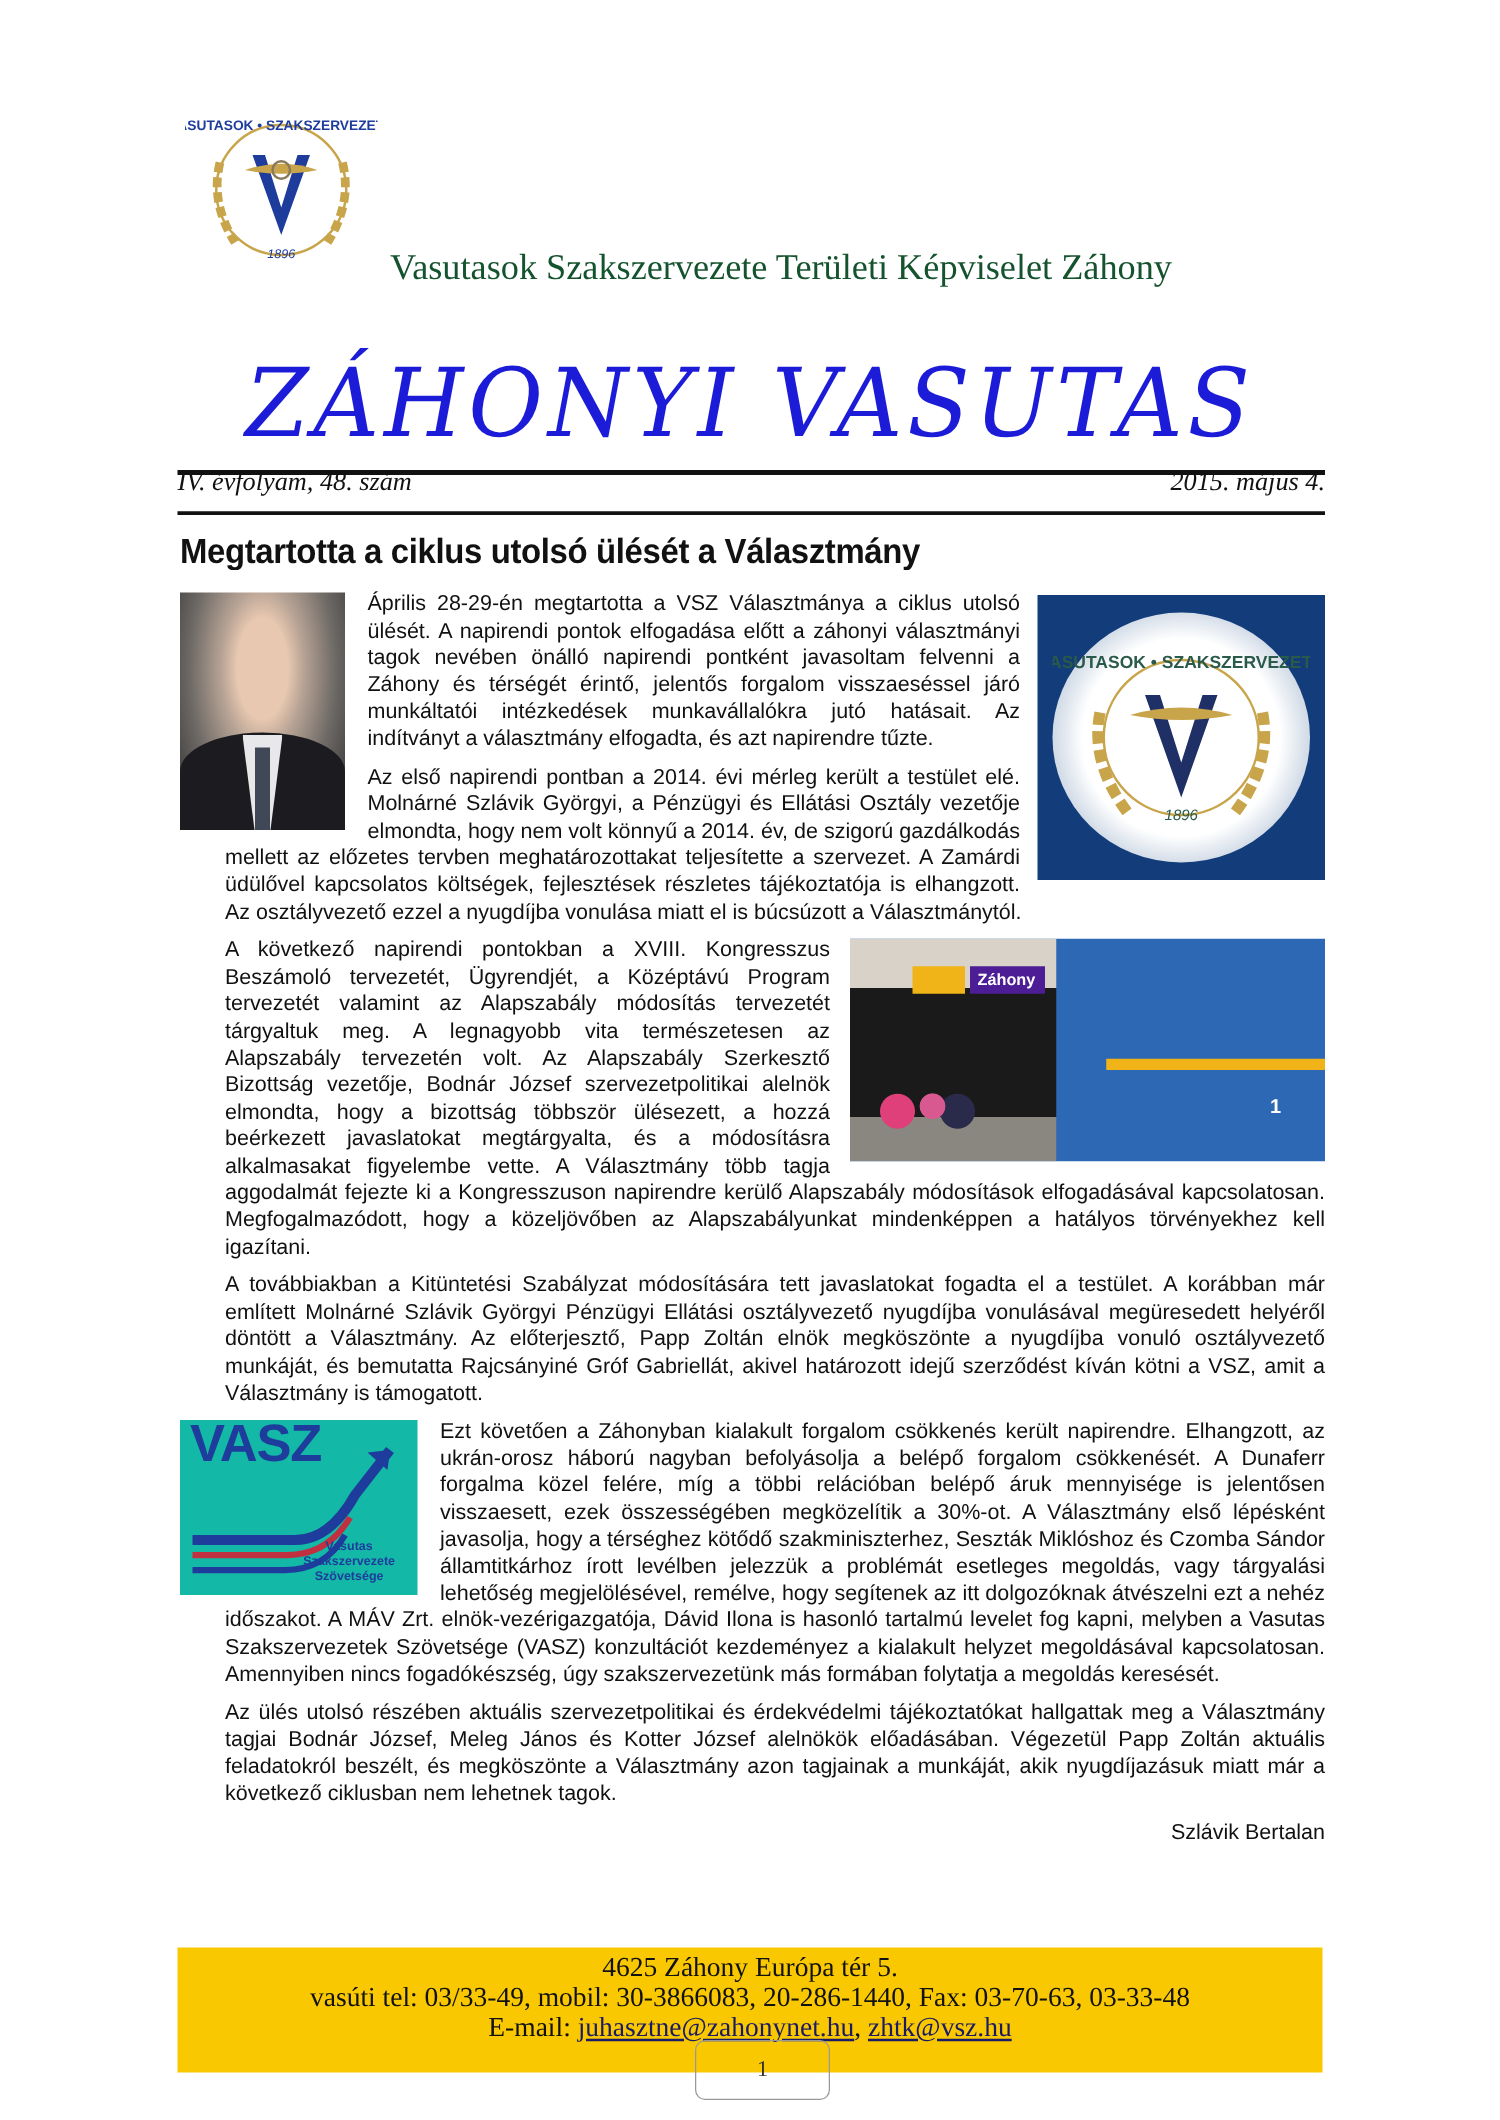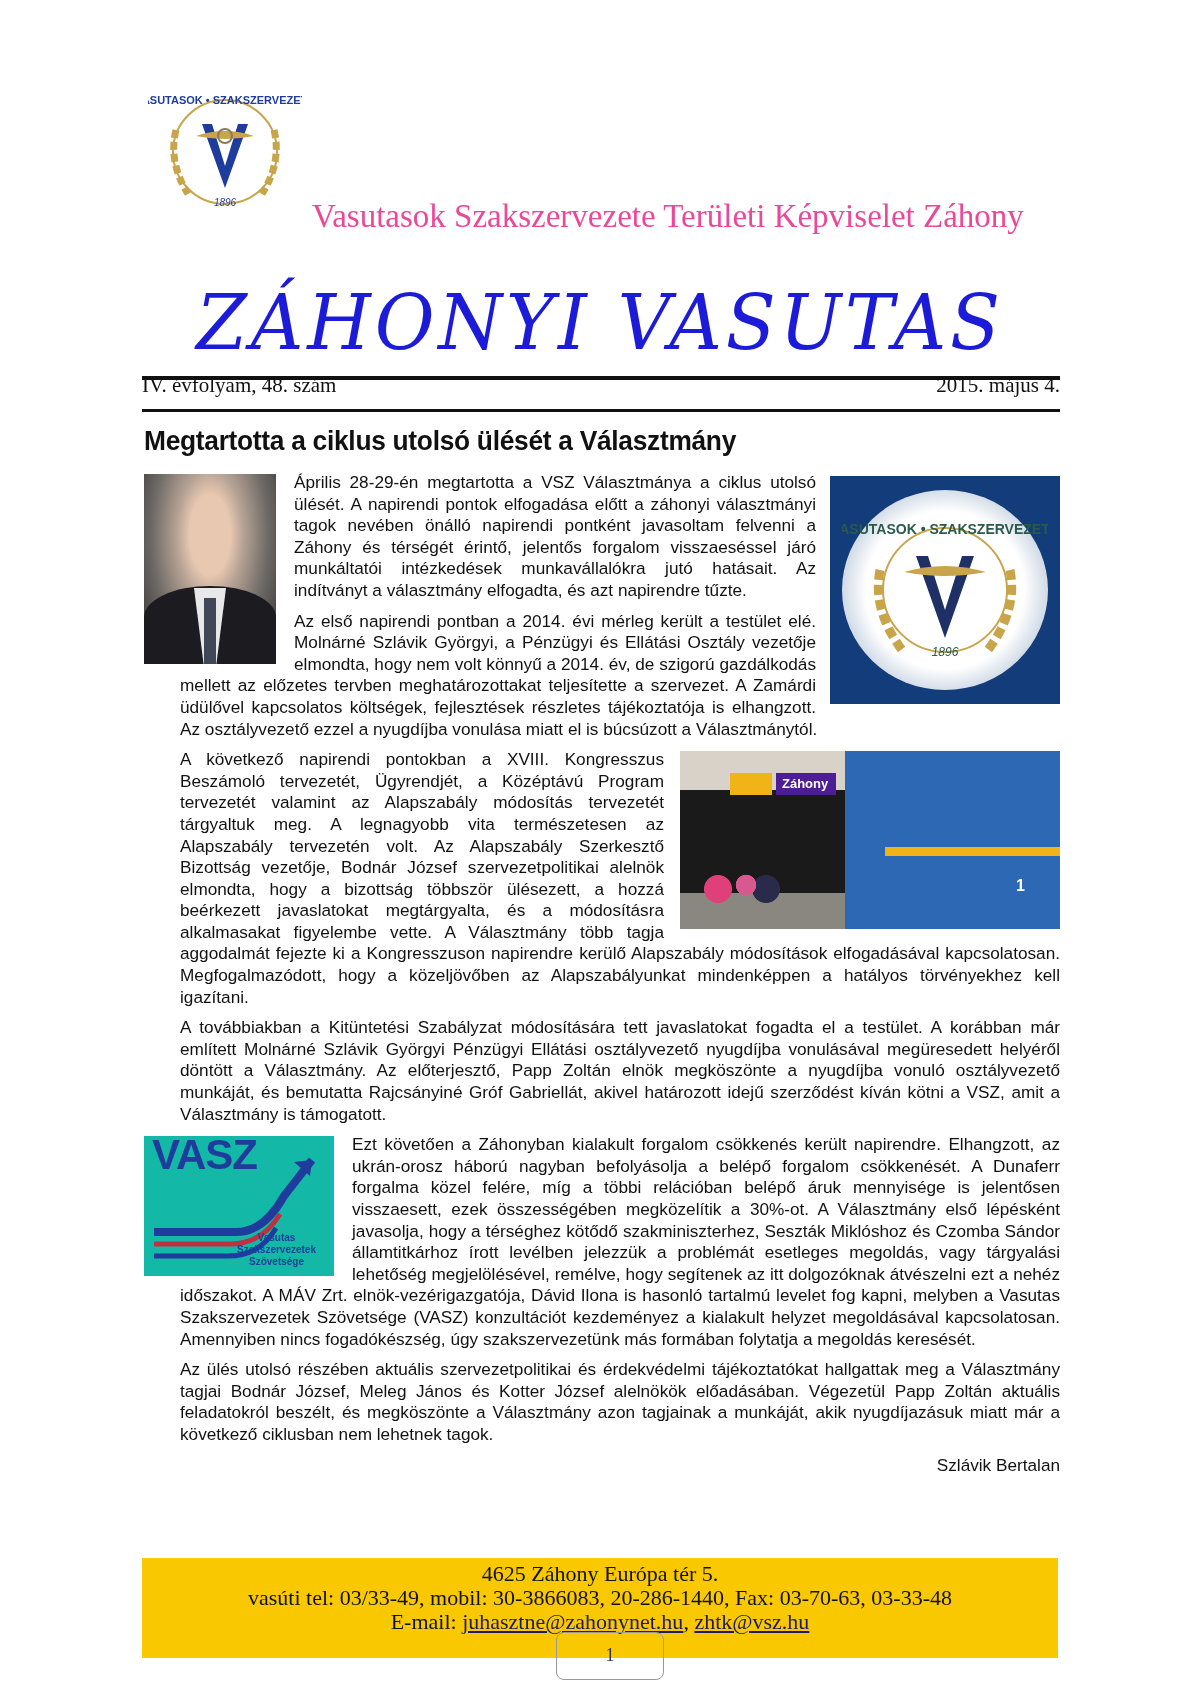--- a/index.html
+++ b/index.html
@@ -1,26 +1,26 @@
 <!DOCTYPE html>
 <html><head>
 <meta charset="utf-8">
 <style>
   * { box-sizing: border-box; margin: 0; padding: 0; }
   html, body { width: 1200px; height: 1696px; background: #ffffff; }
   body { position: relative; overflow: hidden; font-family: "Liberation Sans", sans-serif; color: #111; }
 
   .logo-top { position: absolute; left: 148px; top: 82px; width: 154px; height: 140px; }
-  .org-line { position: absolute; left: 312px; top: 198px; font-family: "Liberation Serif", serif; font-size: 33px; color: #ec4899; white-space: nowrap; }
+  .org-line { position: absolute; left: 312px; top: 198px; font-family: "Liberation Serif", serif; font-size: 29px; color: #14532d; white-space: nowrap; }
 
   .masthead { position: absolute; left: 140px; top: 278px; width: 920px; text-align: center;
     font-family: "DejaVu Serif", serif; font-style: italic; font-size: 76px; letter-spacing: 4px; color: #1c1cd8; font-weight: normal; transform: scaleX(0.96); }
 
   .rule-top { position: absolute; left: 142px; top: 376px; width: 918px; height: 4px; background: #111; }
-  .issue-row { position: absolute; left: 142px; top: 372px; width: 918px; height: 26px; font-family: "Liberation Serif", serif; font-size: 21px; display: flex; justify-content: space-between; align-items: center; }
+  .issue-row { position: absolute; left: 142px; top: 372px; width: 918px; height: 26px; font-family: "Liberation Serif", serif; font-size: 21px; display: flex; justify-content: space-between; align-items: center; font-style: italic; }
   .rule-bottom { position: absolute; left: 142px; top: 409px; width: 918px; height: 3px; background: #111; }
 
   .headline { position: absolute; left: 144px; top: 425px; font-family: "Liberation Sans", sans-serif; font-weight: bold; font-size: 28px; letter-spacing: -0.3px; transform: scaleX(0.94); transform-origin: left; white-space: nowrap; }
 
   .article { position: absolute; left: 144px; top: 472px; width: 916px; font-size: 17.2px; line-height: 21.6px; text-align: justify; }
   .article p { margin-bottom: 9px; margin-left: 36px; }
   .fig { background: #ccc; }
   .fl { float: left; }
   .fr { float: right; }
 
@@ -112,21 +112,21 @@
   <div class="fig fl vasz-logo">
     <svg style="position:absolute;left:0;top:0" width="190" height="140" viewBox="0 0 190 140">
       <path d="M10 96 L92 96 Q120 96 140 60 L168 24" stroke="#1e3c9c" stroke-width="8" fill="none"></path>
       <path d="M10 108 L86 108 Q118 108 136 78" stroke="#c03040" stroke-width="5" fill="none"></path>
       <path d="M10 120 L84 120 Q116 120 132 92" stroke="#1e3c9c" stroke-width="5" fill="none"></path>
       <path d="M168 24 L150 26 L166 40 Z" fill="#1e3c9c"></path>
     </svg>
     <div class="word">VASZ</div>
     <div class="sub">
       <div>Vasutas</div>
-      <div>Szakszervezetek</div>
+      <div>Szakszervezete</div>
       <div>Szövetsége</div>
     </div>
   </div>
   <p>Ezt követően a Záhonyban kialakult forgalom csökkenés került napirendre. Elhangzott, az ukrán-orosz háború nagyban befolyásolja a belépő forgalom csökkenését. A Dunaferr forgalma közel felére, míg a többi relációban belépő áruk mennyisége is jelentősen visszaesett, ezek összességében megközelítik a 30%-ot. A Választmány első lépésként javasolja, hogy a térséghez kötődő szakminiszterhez, Seszták Miklóshoz és Czomba Sándor államtitkárhoz írott levélben jelezzük a problémát esetleges megoldás, vagy tárgyalási lehetőség megjelölésével, remélve, hogy segítenek az itt dolgozóknak átvészelni ezt a nehéz időszakot. A MÁV Zrt. elnök-vezérigazgatója, Dávid Ilona is hasonló tartalmú levelet fog kapni, melyben a Vasutas Szakszervezetek Szövetsége (VASZ) konzultációt kezdeményez a kialakult helyzet megoldásával kapcsolatosan. Amennyiben nincs fogadókészség, úgy szakszervezetünk más formában folytatja a megoldás keresését.</p>
   <p>Az ülés utolsó részében aktuális szervezetpolitikai és érdekvédelmi tájékoztatókat hallgattak meg a Választmány tagjai Bodnár József, Meleg János és Kotter József alelnökök előadásában. Végezetül Papp Zoltán aktuális feladatokról beszélt, és megköszönte a Választmány azon tagjainak a munkáját, akik nyugdíjazásuk miatt már a következő ciklusban nem lehetnek tagok.</p>
   <p class="signature">Szlávik Bertalan</p>
 </div>
 
 <div class="footer">
   <div>4625 Záhony Európa tér 5.</div>

